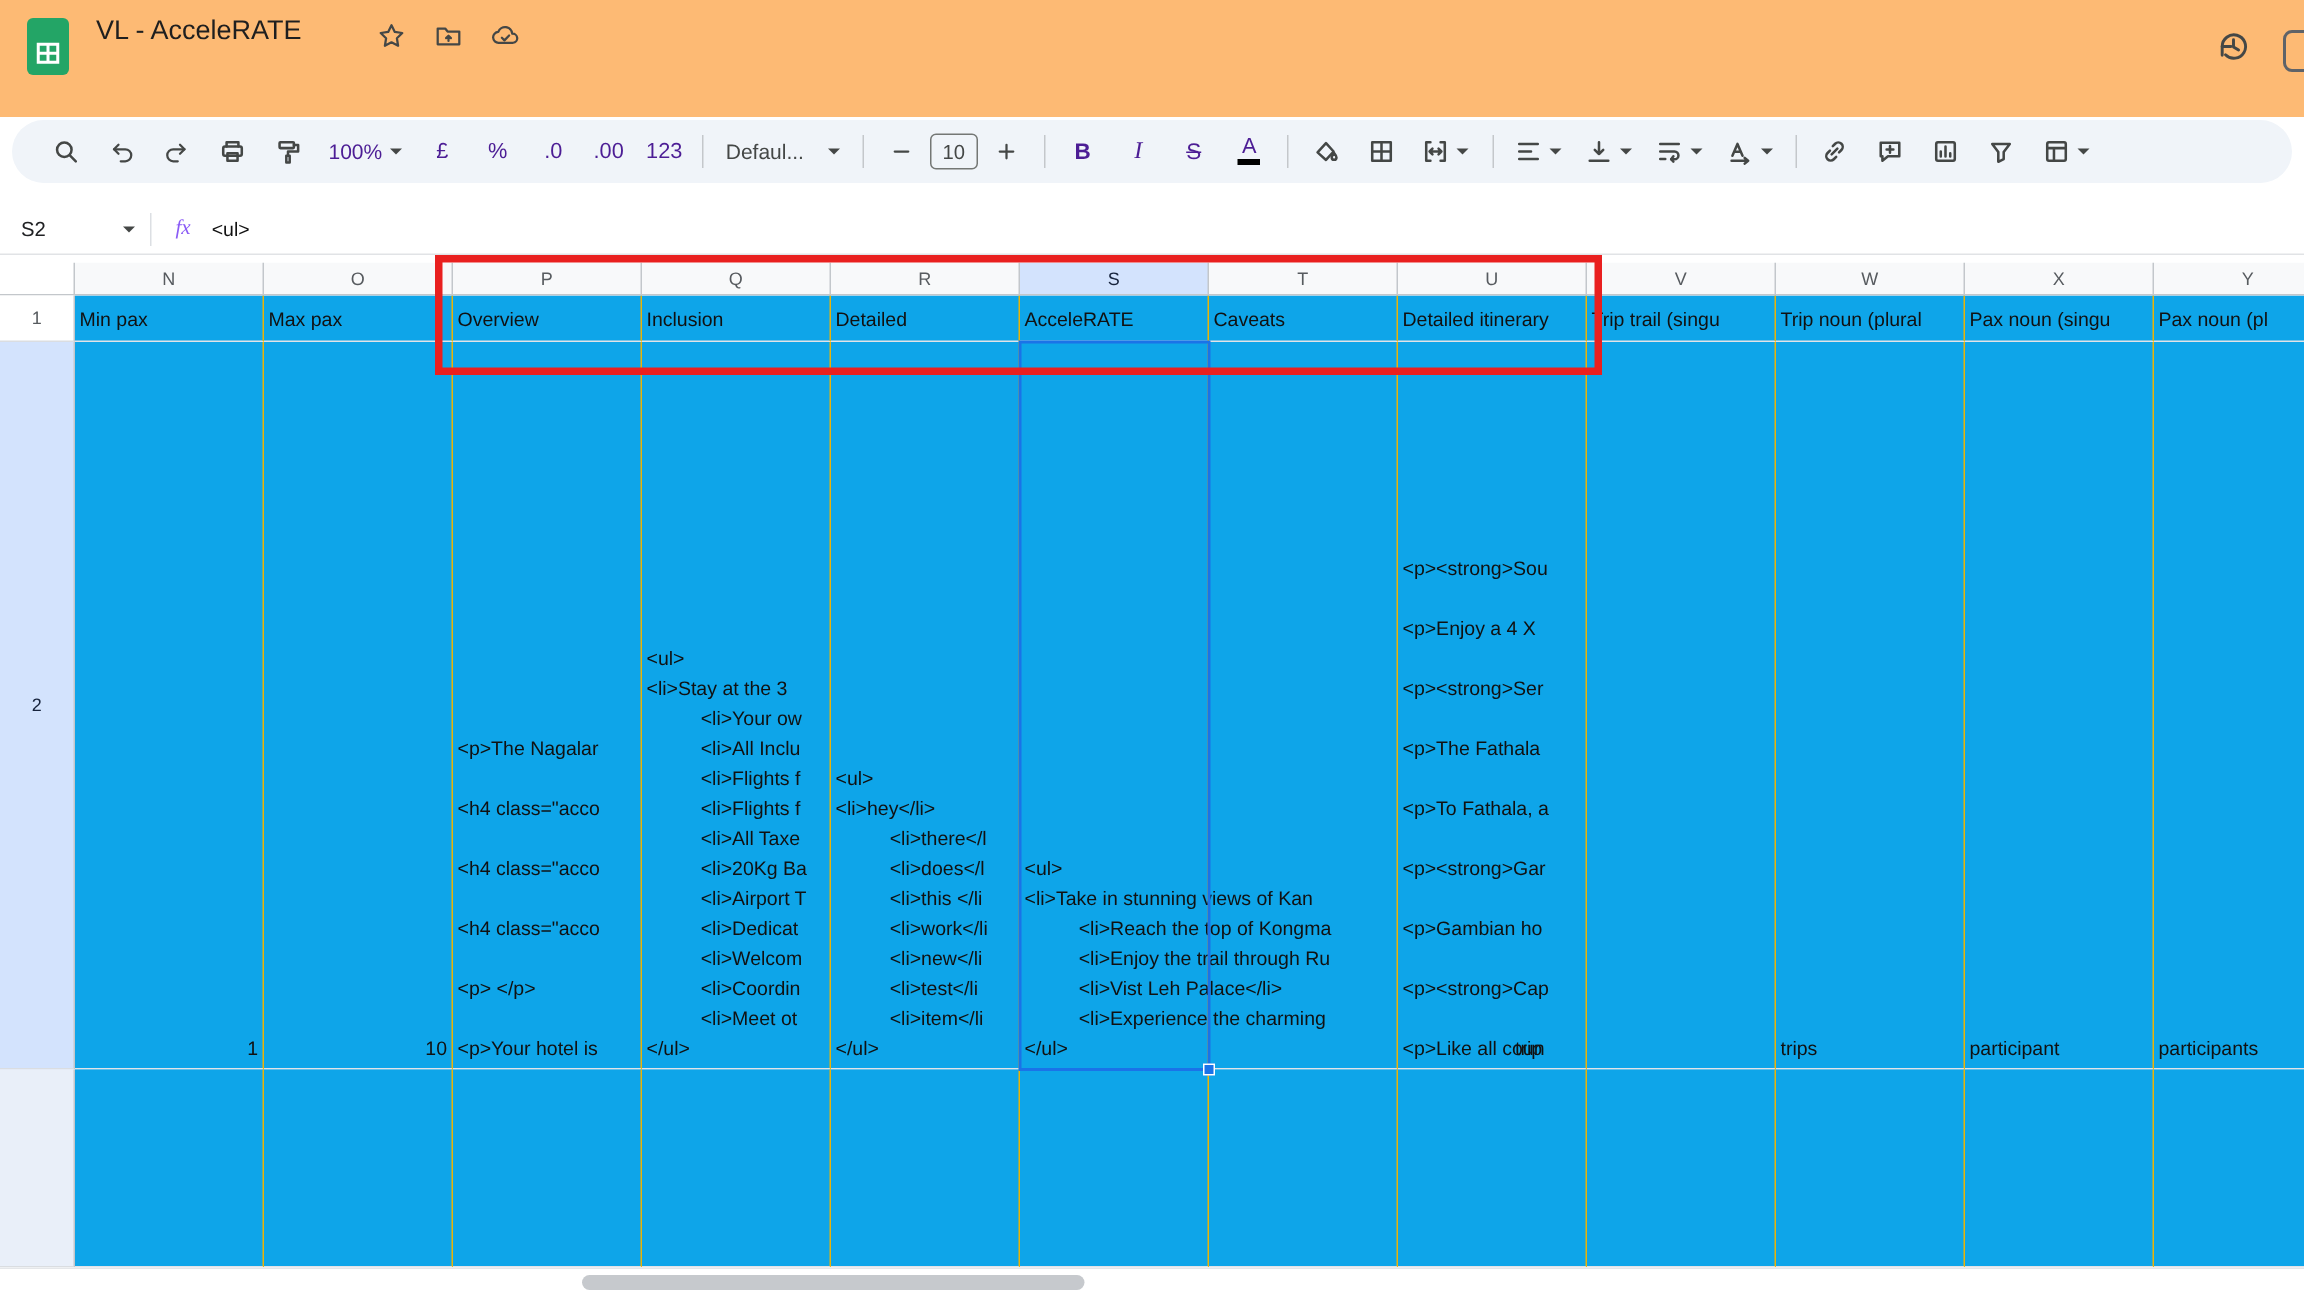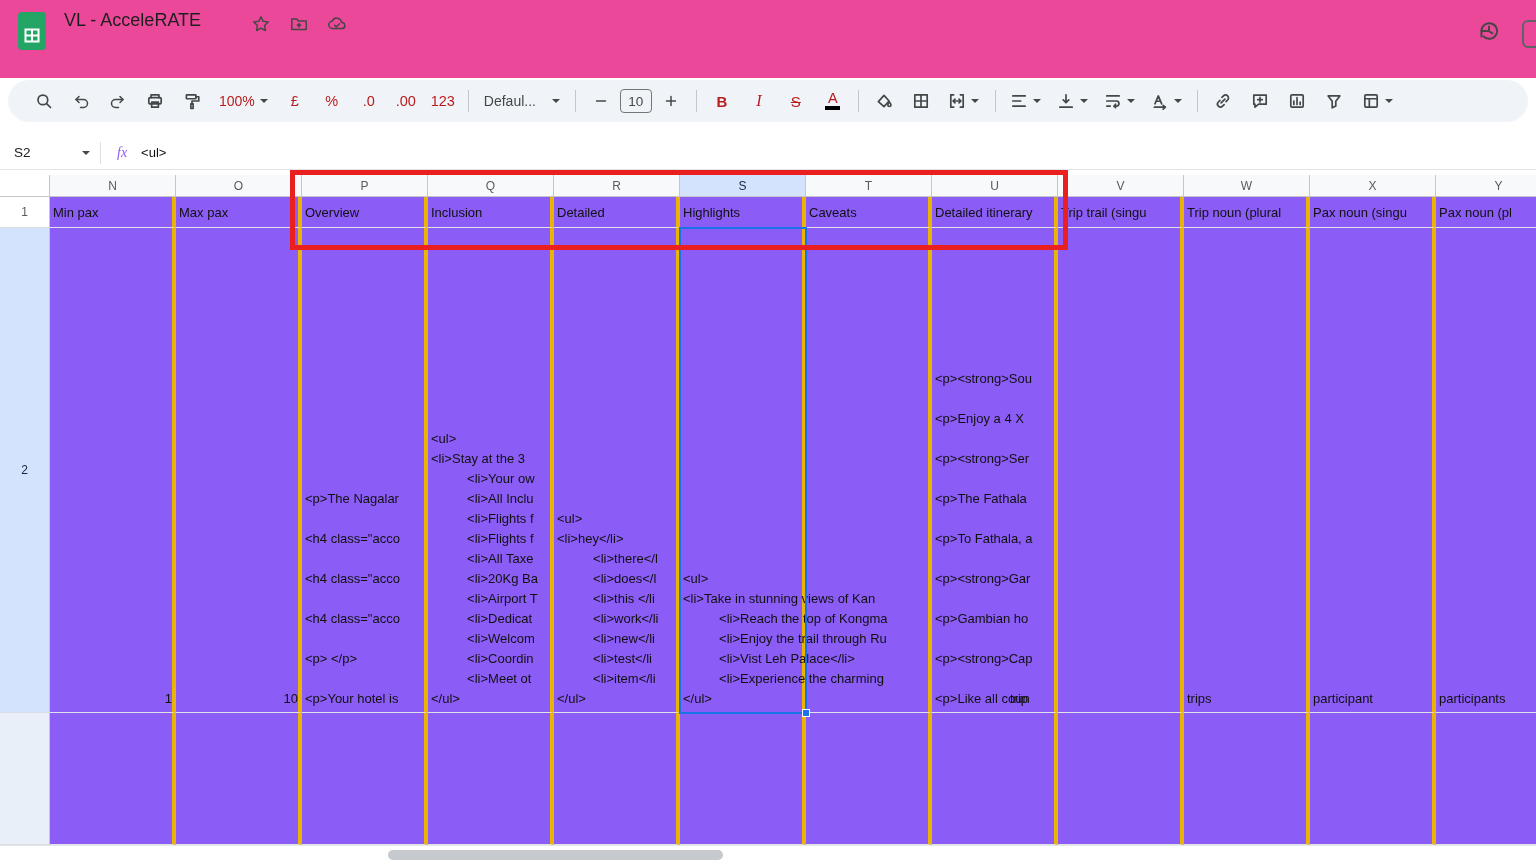--- a/index.html
+++ b/index.html
@@ -6,38 +6,38 @@
   html,body { margin:0; padding:0; }
   body {
     width:1536px; height:864px; overflow:hidden; position:relative;
     background:#fff; font-family:"Liberation Sans","DejaVu Sans",sans-serif;
     color:#1f1f1f;
   }
   svg { display:block; }
   .ic { stroke:#444746; fill:none; stroke-width:1.5; stroke-linecap:round; stroke-linejoin:round; }
 
   
-  .topbar { position:absolute; left:0; top:0; width:1536px; height:78px; background:#ec4899; }
+  .topbar { position:absolute; left:0; top:0; width:1536px; height:78px; background:#fdba74; }
   .logo { position:absolute; left:18px; top:12px; cursor:pointer; }
   .doc-title { position:absolute; left:64px; top:10px; font-size:18px; color:#1f1f1f; }
   .title-icons { position:absolute; left:250px; top:13px; display:flex; gap:16px; align-items:center; }
   .tico { width:22px; height:22px; display:flex; align-items:center; justify-content:center; border-radius:50%; }
   .menubar { position:absolute; left:66px; top:40px; display:flex; gap:29px; font-size:15px; color:#202124; }
   .menubar span { cursor:default; padding:2px 2px; }
   .top-right { position:absolute; right:34px; top:18px; display:flex; gap:18px; align-items:center; }
   .partial-icon { position:absolute; left:1522px; top:20px; width:28px; height:28px; border:2px solid #5f6368; border-radius:6px; }
 
   
   .toolbar {
     position:absolute; left:8px; top:80px; width:1520px; height:42px;
     background:#f0f4f9; border-radius:21px; display:flex; align-items:center;
     padding:0 10px 0 18px; gap:1px;
   }
   .tbtn { min-width:36px; height:34px; display:flex; align-items:center; justify-content:center;
-          border-radius:6px; color:#b91c1c; font-size:14px; cursor:pointer; }
+          border-radius:6px; color:#4c1d95; font-size:14px; cursor:pointer; }
   .tbtn.txt { font-size:14.5px; }
   .tb-div { width:1px; height:22px; background:#c4c7cb; margin:0 6px; }
   .caret { width:0; height:0; border-left:4px solid transparent; border-right:4px solid transparent;
            border-top:4.5px solid #444746; margin-left:5px; }
   .zoom-box { display:flex; align-items:center; padding:0 8px; }
   .font-box { display:flex; align-items:center; width:92px; justify-content:space-between; padding:0 8px; font-size:14px; color:#444746; }
   .size-box { width:32px; height:24px; border:1px solid #747775; border-radius:4px; display:flex;
               align-items:center; justify-content:center; font-size:13.5px; color:#444746; background:#fff0; }
   .bold { font-weight:bold; font-size:15px; }
   .ital { font-style:italic; font-family:"Liberation Serif",serif; font-size:16px; }
@@ -63,21 +63,21 @@
   .ch.sel { background:#d3e3fd; color:#17243d; }
   .body-row { display:flex; width:1562px; }
   .rowheads { width:50px; }
   .rh { border-right:1px solid #c3c7cb; border-bottom:1px solid #dadde1; display:flex; align-items:center;
         justify-content:center; font-size:12px; color:#575b5f; background:#fff; }
   .rh.h1 { height:31px; }
   .rh.h2 { height:485px; background:#d3e3fd; color:#17243d; }
   .rh.h3 { height:132px; background:#e9eff9; }
   .cellsarea { width:1486px; overflow:hidden; }
   .row { display:flex; width:1512px; position:relative; }
-  .c { width:126px; border-right:4px solid #eab308; border-bottom:1px solid #e2e3e7; background:#8b5cf6; }
+  .c { width:126px; border-right:1px solid #eab308; border-bottom:1px solid #e2e3e7; background:#0ea5e9; }
   .row1 .c { height:31px; font-size:13px; color:#111; display:flex; align-items:center; padding:0 3px;
              overflow:hidden; white-space:nowrap; }
   .row2 .c { height:485px; }
   .row3 .c { height:132px; }
   .t2 { position:absolute; bottom:4px; font-size:13px; line-height:20px; color:#111;
         white-space:pre; overflow:hidden; z-index:3; }
   .t2.num { text-align:right; }
   .selbox { position:absolute; left:629px; top:-1px; width:128px; height:487px; border:2px solid #1a73e8;
             z-index:6; pointer-events:none; }
   .fillhandle { position:absolute; right:-5px; bottom:-5px; width:8px; height:8px; background:#1a73e8;
@@ -323,21 +323,21 @@
     </div>
 
     <div class="cellsarea">
 
       <div class="row row1">
         <div class="c">Min pax</div>
         <div class="c">Max pax</div>
         <div class="c">Overview</div>
         <div class="c">Inclusion</div>
         <div class="c">Detailed</div>
-        <div class="c">Highlights</div>
+        <div class="c">AcceleRATE</div>
         <div class="c">Caveats</div>
         <div class="c">Detailed itinerary</div>
         <div class="c">Trip trail (singu</div>
         <div class="c">Trip noun (plural</div>
         <div class="c">Pax noun (singu</div>
         <div class="c">Pax noun (pl</div>
       </div>
 
       <div class="row row2">
         <div class="c"></div>

